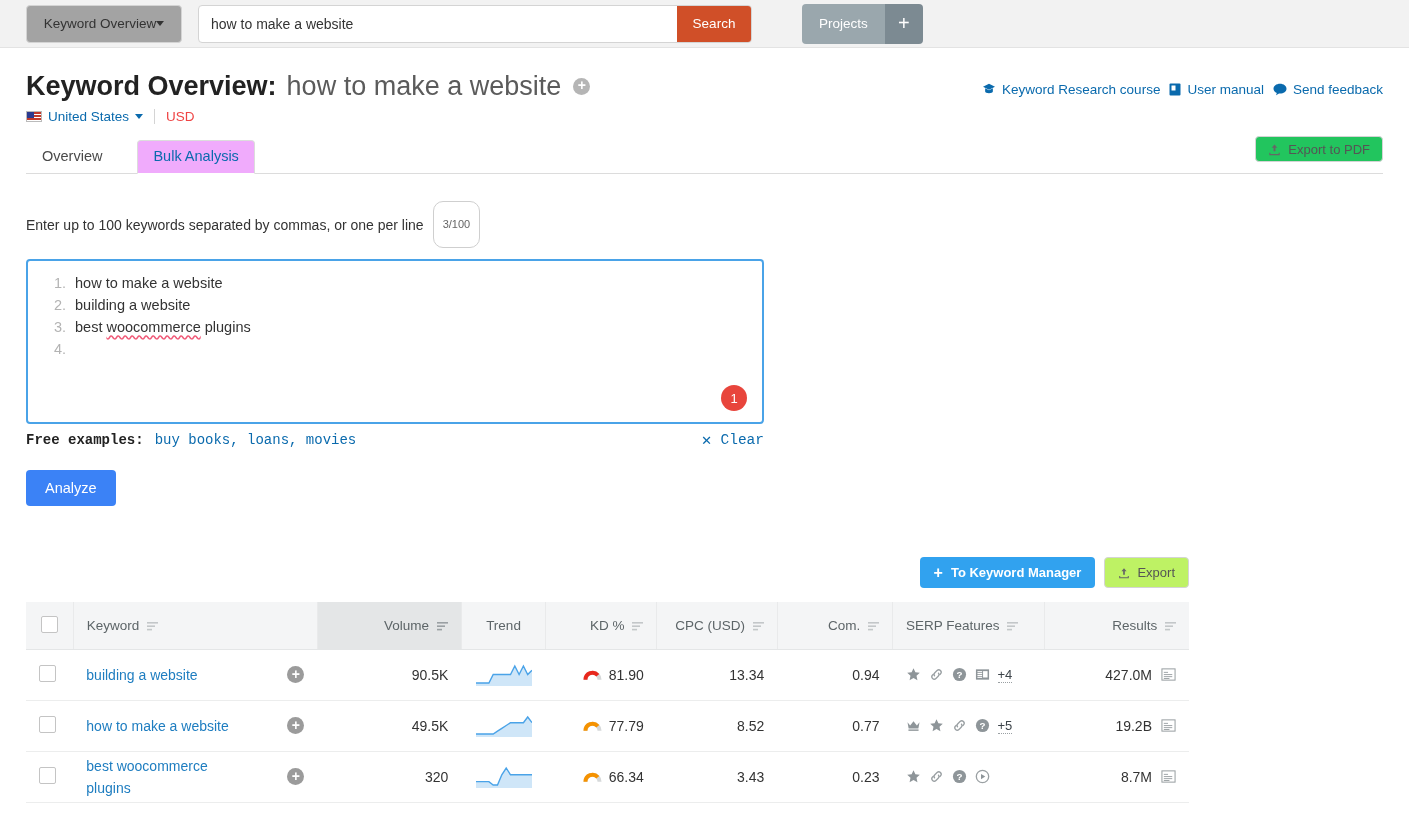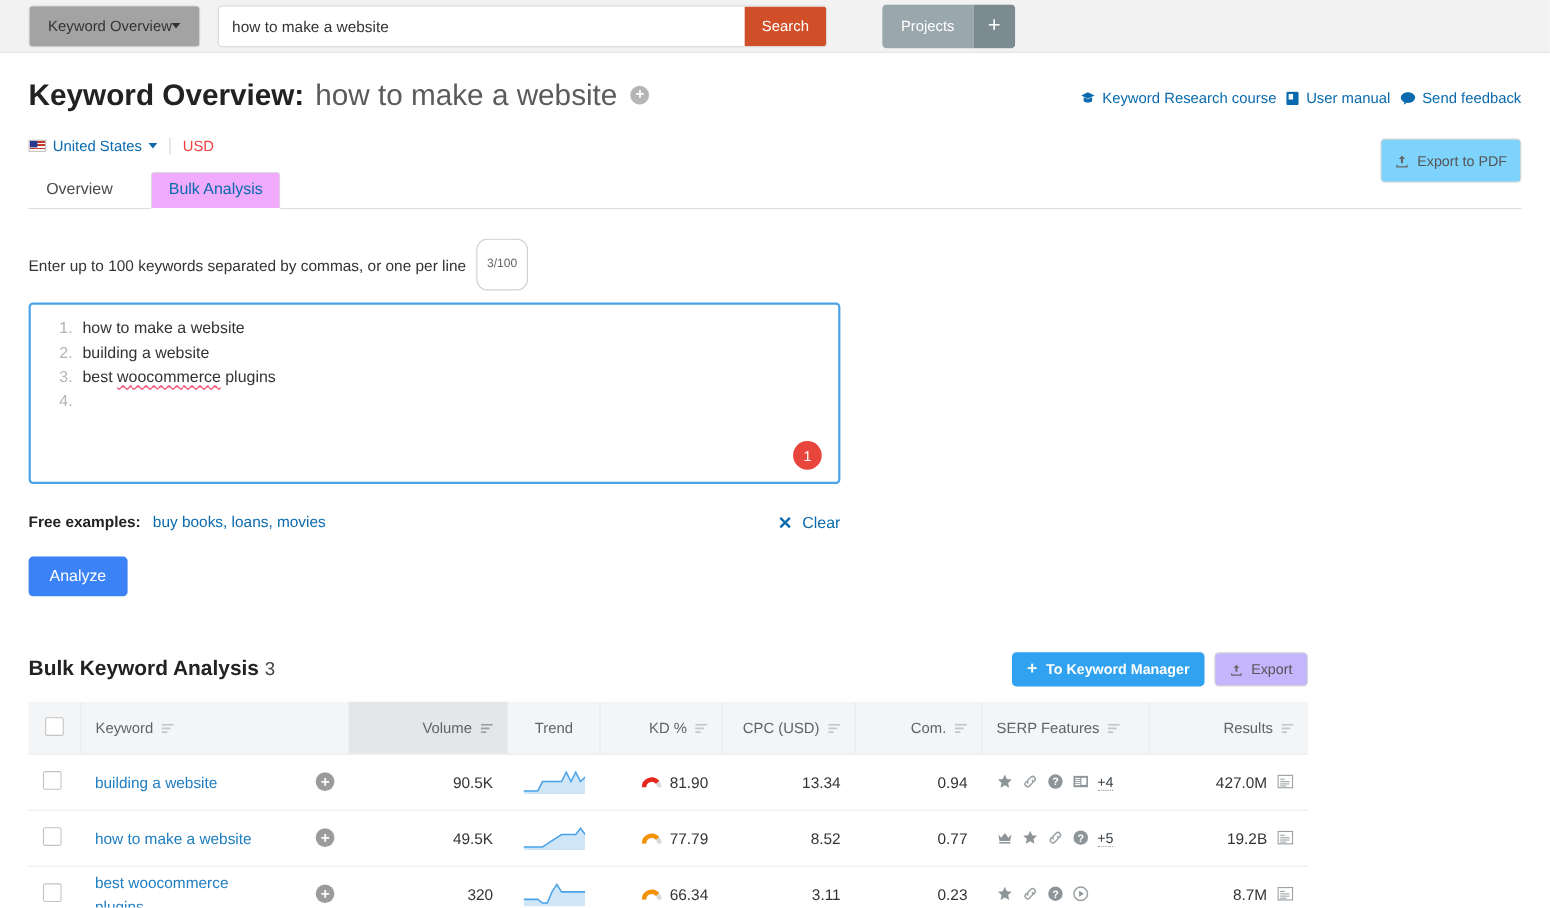--- a/index.html
+++ b/index.html
@@ -139,39 +139,39 @@
     color: #0a6aad;
     text-decoration: none;
     display: flex;
     align-items: center;
     gap: 6px;
     cursor: pointer;
   }
   .exportpdf {
     position: absolute;
     right: 26px;
-    top: 78px;
-    height: 40px;
+    top: 88px;
+    height: 26px;
     border: 1px solid #d4d4d4;
     border-radius: 4px;
-    background: #7dd3fc;
+    background: #22c55e;
     display: flex;
     align-items: center;
     gap: 7px;
     padding: 0 12px;
     font-size: 13px;
     color: #555;
     cursor: pointer;
   }
 
   .locrow {
     display: flex;
     align-items: center;
     gap: 11px;
-    margin-top: 23px;
+    margin-top: 7px;
     font-size: 13.5px;
   }
   .locrow .loc {
     color: #0a6aad;
     display: flex; align-items: center; gap: 6px;
     cursor: pointer;
   }
   .flag {
     width: 16px; height: 11px;
     display: inline-block;
@@ -274,24 +274,26 @@
     width: 26px; height: 26px;
     border-radius: 50%;
     background: #e8453c;
     color: #fff;
     font-size: 13px;
     display: flex; align-items: center; justify-content: center;
     cursor: pointer;
   }
 
   .exrow {
-    margin-top: 26px;
+    margin-top: 6px;
     width: 738px;
     display: flex;
+    align-items: center;
     font-size: 14px;
+    font-family: Liberation Mono, monospace;
   }
   .exrow .lbl { font-weight: bold; color: #222; }
   .exrow .vals { color: #0a6aad; margin-left: 11px; cursor: pointer; }
   .clear {
     margin-left: auto;
     display: flex; align-items: center; gap: 9px;
     color: #0a6aad;
     font-size: 14.5px;
     cursor: pointer;
   }
@@ -333,21 +335,21 @@
     height: 31px;
     padding: 0 14px;
     font-size: 13px;
     font-weight: bold;
     font-family: "Liberation Sans", sans-serif;
     display: flex; align-items: center; gap: 8px;
     cursor: pointer;
   }
   .btn-export {
     margin-left: 9px;
-    background: #c4b5fd;
+    background: #bef264;
     color: #555;
     border: 1px solid #d4d4d4;
     border-radius: 4px;
     height: 31px;
     padding: 0 13px;
     font-size: 13px;
     font-family: "Liberation Sans", sans-serif;
     display: flex; align-items: center; gap: 7px;
     cursor: pointer;
   }
@@ -546,24 +548,20 @@
     <span class="clear">
       <span class="x">✕</span>
       <span>Clear</span>
     </span>
   </div>
 
   <button class="analyze">Analyze</button>
 
   
   <div class="resbar">
-    <h2>
-      <span>Bulk Keyword Analysis</span>
-      <span class="cnt">3</span>
-    </h2>
     <button class="btn-km">
       <span style="font-size:16px;line-height:14px;">+</span>
       <span>To Keyword Manager</span>
     </button>
     <button class="btn-export">
       <svg width="12" height="12" viewBox="0 0 14 14">
         <path d="M7 1.5 L10 5 H8 V9 H6 V5 H4 Z" fill="#666"></path>
         <path d="M2 10.5 V12.5 H12 V10.5" stroke="#666" stroke-width="1.2" fill="none"></path>
       </svg>
       <span>Export</span>
@@ -771,21 +769,21 @@
               </svg></span></td>
           <td class="r">
             <div class="kdcell">
               <svg width="19" height="12" viewBox="0 0 20 12">
                 <path d="M2.6 11 A7.4 7.4 0 0 1 17.4 11" fill="none" stroke="#d6d9da" stroke-width="4.2"></path>
                 <path d="M2.6 11 A7.4 7.4 0 0 1 15.6 6.2" fill="none" stroke="#f59200" stroke-width="4.2"></path>
               </svg>
               <span>66.34</span>
             </div>
           </td>
-          <td class="r">3.11</td>
+          <td class="r">3.43</td>
           <td class="r">0.23</td>
           <td>
             <div class="serp">
               <svg width="15" height="15" viewBox="0 0 16 16">
                 <path d="M8 1.2 L10 5.6 L14.7 6.1 L11.2 9.3 L12.2 14 L8 11.6 L3.8 14 L4.8 9.3 L1.3 6.1 L6 5.6 Z" fill="#8e9599"></path>
               </svg>
               <svg width="15" height="15" viewBox="0 0 16 16">
                 <path d="M6.2 9.8 C5.2 8.8 5.2 7.2 6.2 6.2 L8.6 3.8 C9.6 2.8 11.2 2.8 12.2 3.8 C13.2 4.8 13.2 6.4 12.2 7.4 L11 8.6" fill="none" stroke="#9aa0a3" stroke-width="1.4"></path>
                 <path d="M9.8 6.2 C10.8 7.2 10.8 8.8 9.8 9.8 L7.4 12.2 C6.4 13.2 4.8 13.2 3.8 12.2 C2.8 11.2 2.8 9.6 3.8 8.6 L5 7.4" fill="none" stroke="#9aa0a3" stroke-width="1.4"></path>
               </svg>

